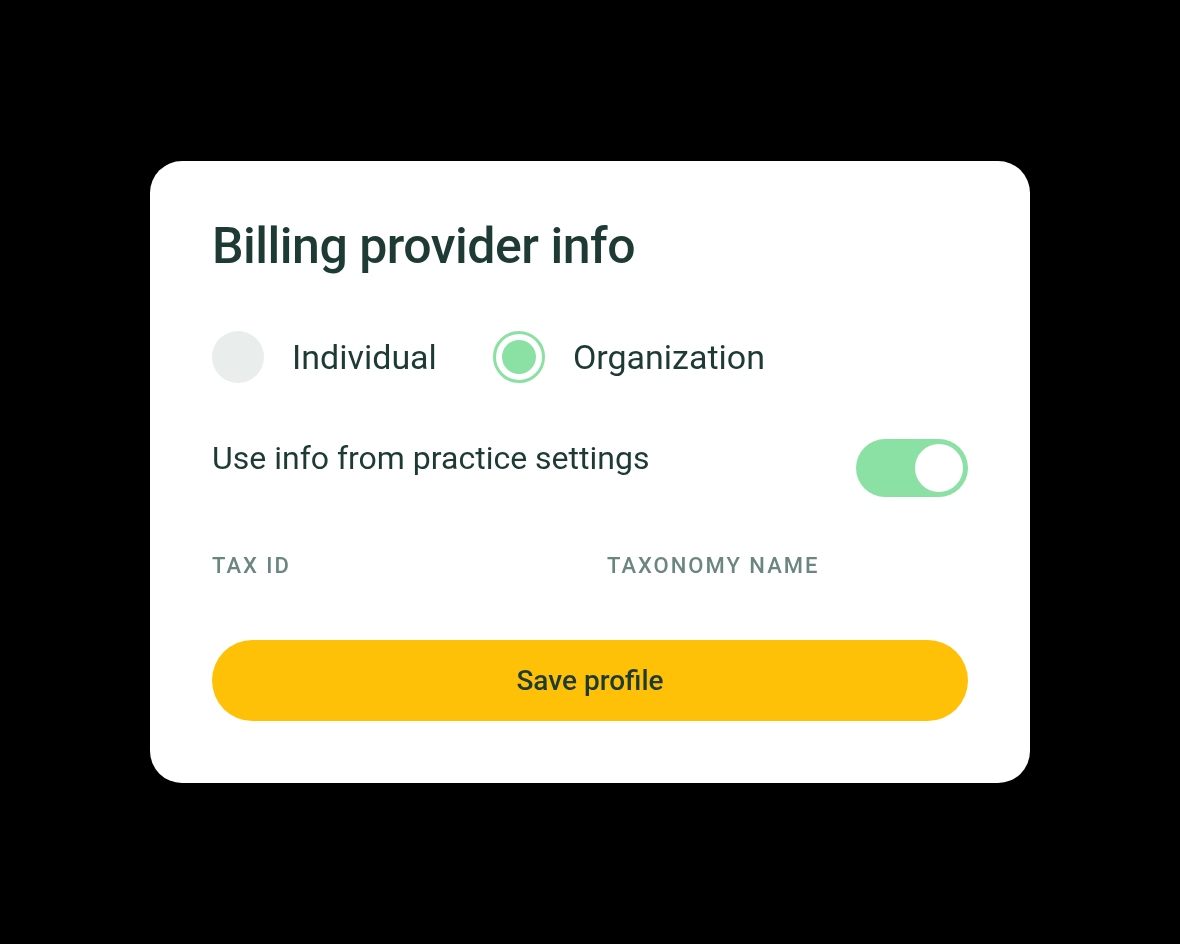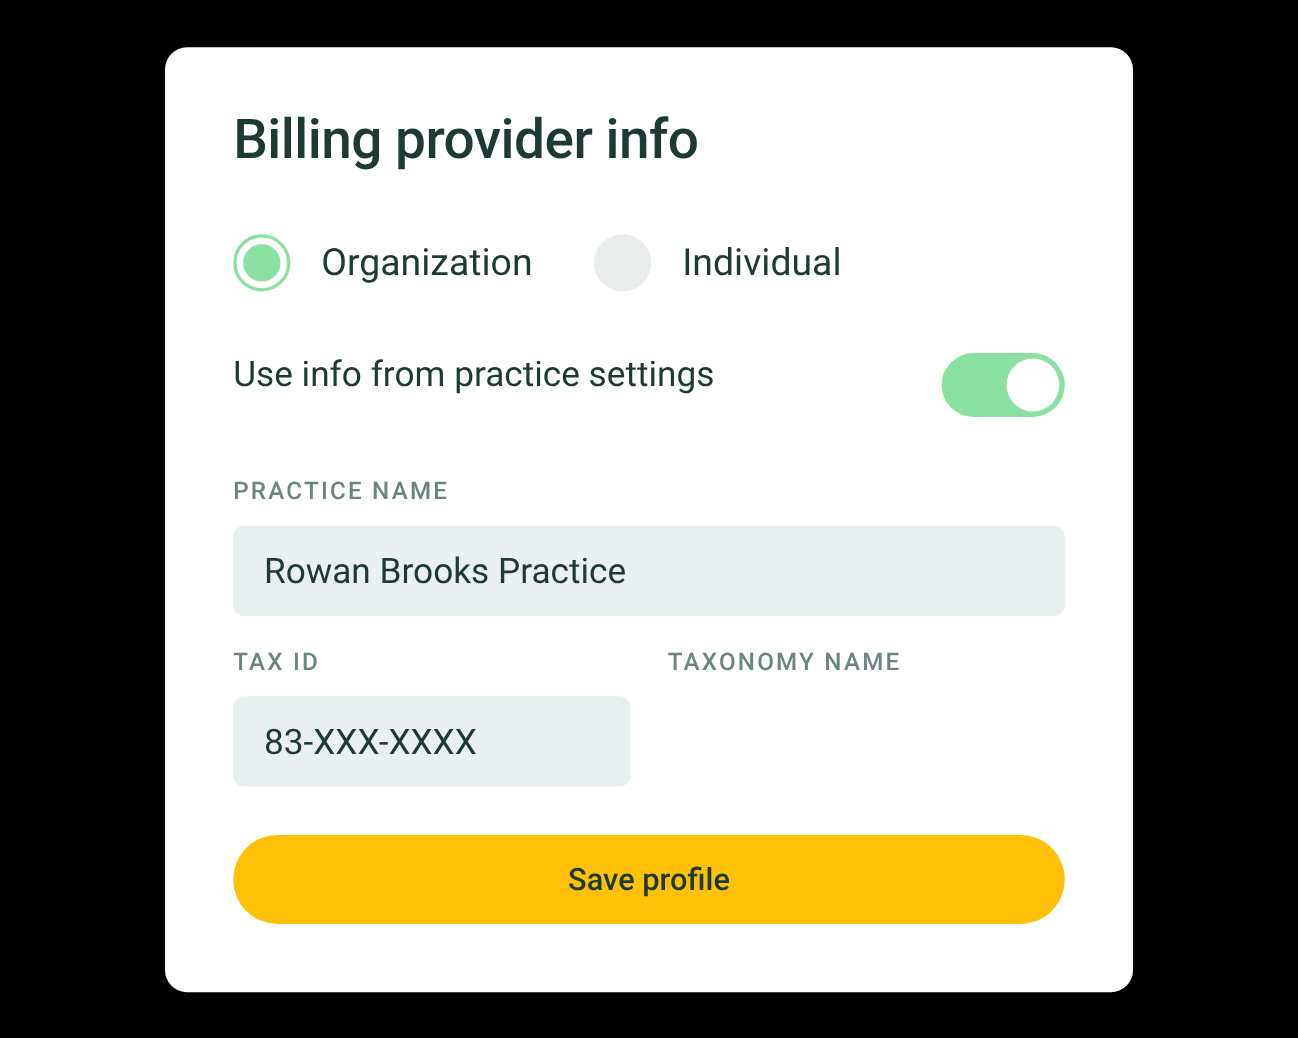--- a/index.html
+++ b/index.html
@@ -11,21 +11,21 @@
       background: #000;
       font-family: -apple-system, BlinkMacSystemFont, "Segoe UI", Roboto, Helvetica, Arial, sans-serif;
       width: 1180px;
       height: 944px;
       display: flex;
       align-items: center;
       justify-content: center;
     }
     .card {
       background: #fff;
-      border-radius: 20px;
+      border-radius: 32px;
       width: 880px;
       padding: 56px 62px 62px 62px;
     }
     .page-title {
       font-size: 50px;
       font-weight: 500;
       color: #1e3a35;
       letter-spacing: -0.5px;
       margin-bottom: 56px;
     }
@@ -144,45 +144,40 @@
   </style>
 </head>
 <body>
 
 <div class="card">
   <h1 class="page-title">Billing provider info</h1>
 
 
   <div class="radio-row">
     <div class="radio-option">
+      <div class="radio-circle unselected"></div>
+      <span class="radio-label">Individual</span>
+    </div>
+    <div class="radio-option">
       <div class="radio-circle selected"></div>
       <span class="radio-label">Organization</span>
-    </div>
-    <div class="radio-option">
-      <div class="radio-circle unselected"></div>
-      <span class="radio-label">Individual</span>
     </div>
   </div>
 
   <div class="toggle-row">
     <span class="toggle-label">Use info from practice settings</span>
     <div class="toggle">
       <div class="toggle-knob"></div>
     </div>
   </div>
 
-  <div class="field-group">
-    <div class="field-label">PRACTICE NAME</div>
-    <input class="field-input" type="text" value="Rowan Brooks Practice" style="">
-  </div>
 
   <div class="two-col">
     <div class="field-group">
       <div class="field-label">TAX ID</div>
-      <input class="field-input" type="text" value="83-XXX-XXXX" style="">
     </div>
     <div class="field-group">
       <div class="field-label">TAXONOMY NAME</div>
     </div>
   </div>
 
   <button class="save-button">Save profile</button>
 </div>
 
 </body></html>

